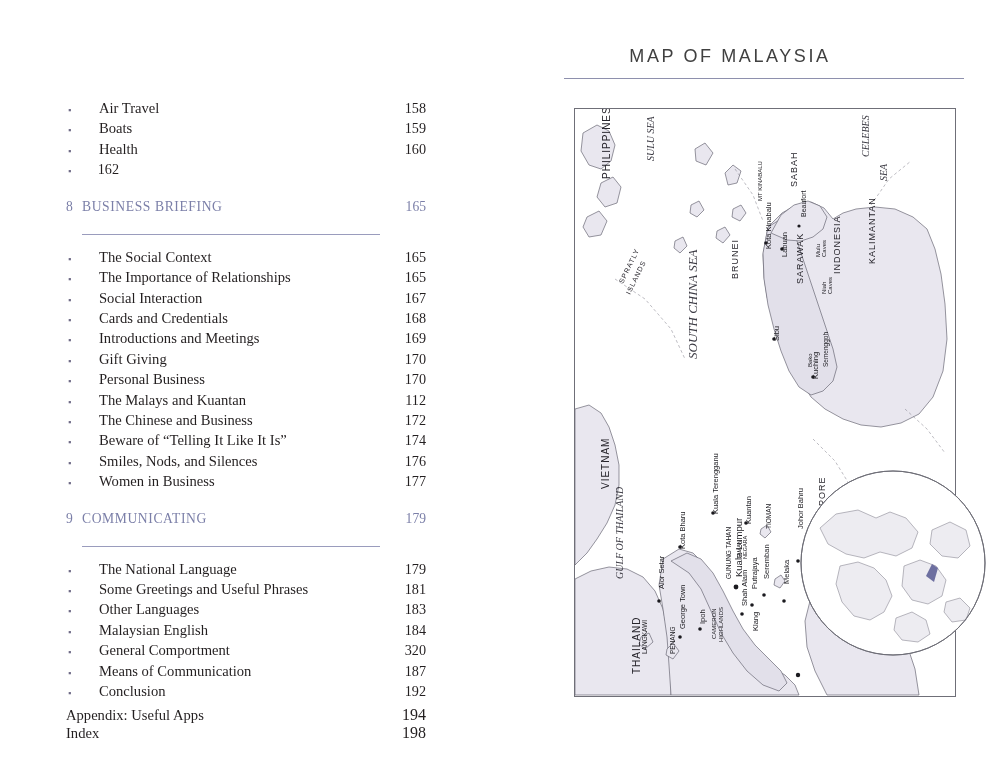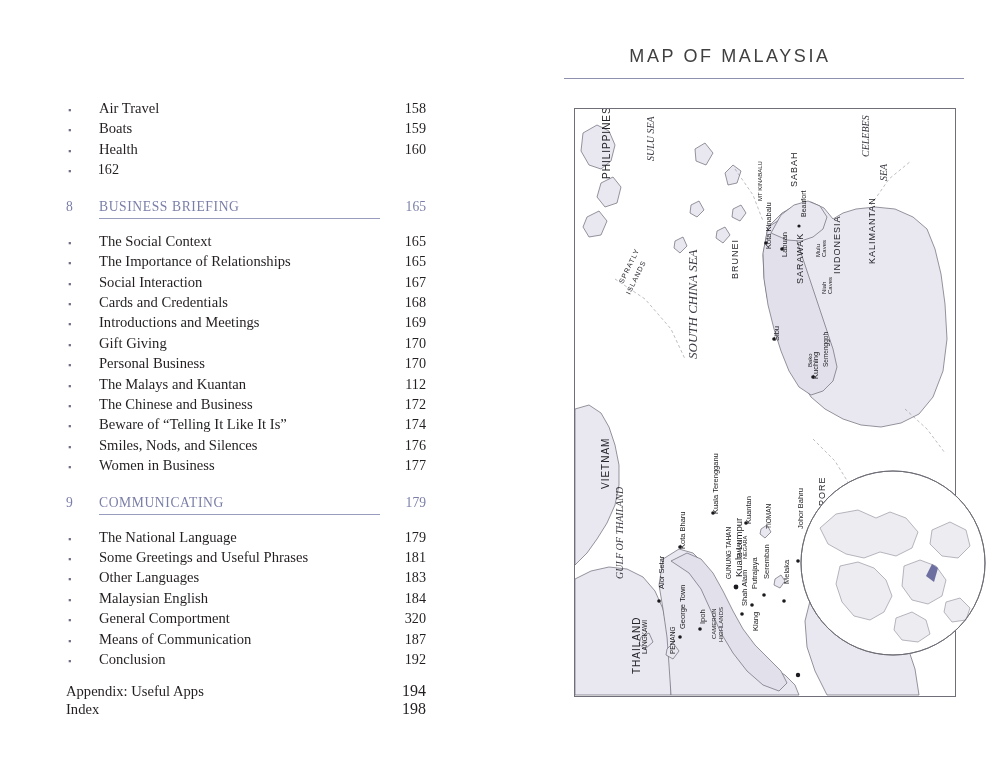--- a/index.html
+++ b/index.html
@@ -70,45 +70,44 @@
     font-size: 13.6px;
     letter-spacing: 0.6px;
   }
   .toc-chapter .num {
     flex: 0 0 16px;
     font-size: 13.6px;
   }
   .toc-chapter .label {
     flex: 1 1 auto;
     border-bottom: 1.2px solid #9a9cbd;
-    padding-bottom: 3px;
+    padding-bottom: 19px;
     margin-right: 6px;
     white-space: nowrap;
-    margin-left: 17px;
   }
   .toc-chapter .page {
     flex: 0 0 auto;
     width: 40px;
     text-align: right;
     color: #7b7fa8;
     font-size: 13.6px;
     letter-spacing: 0;
   }
 
   
   .toc-plain {
     display: flex;
     align-items: baseline;
     font-size: 14.6px;
     line-height: 18.6px;
     color: #231f20;
   }
   .toc-plain .label { flex: 1 1 auto; }
   .toc-plain .page  { flex: 0 0 auto; width: 40px; text-align: right; font-size: 16px; }
-  .gap-before { margin-top: 11px; }
+  .gap-before { margin-top: 3px; }
 
   
   #map-page {
     position: absolute;
     left: 500px;
     top: 0;
     width: 500px;
     height: 773px;
   }
   #map-title {

